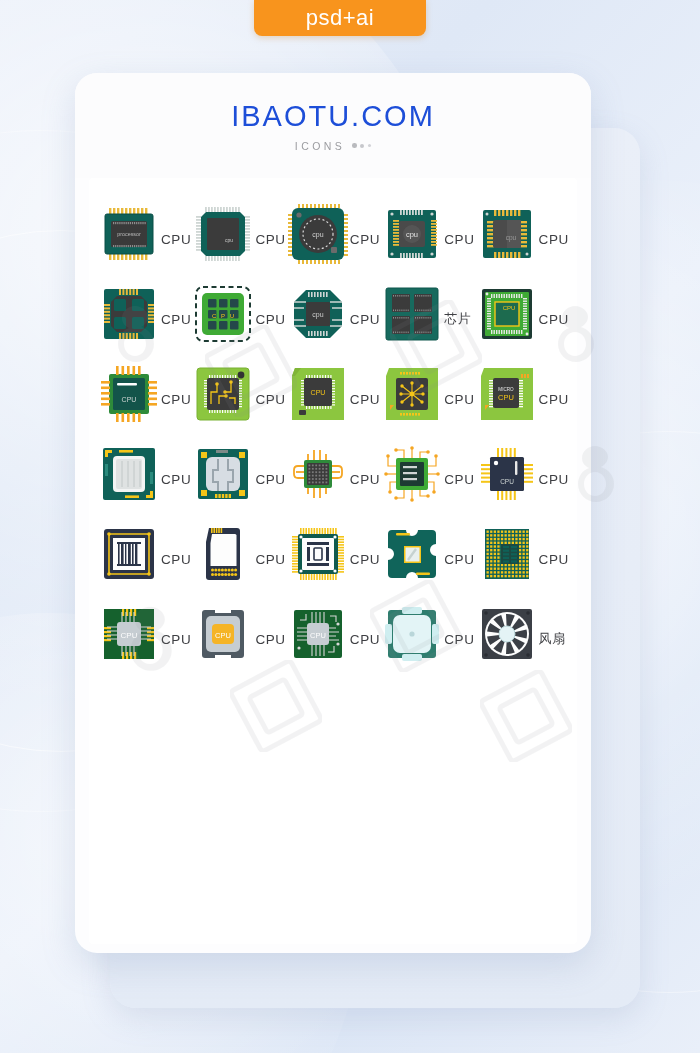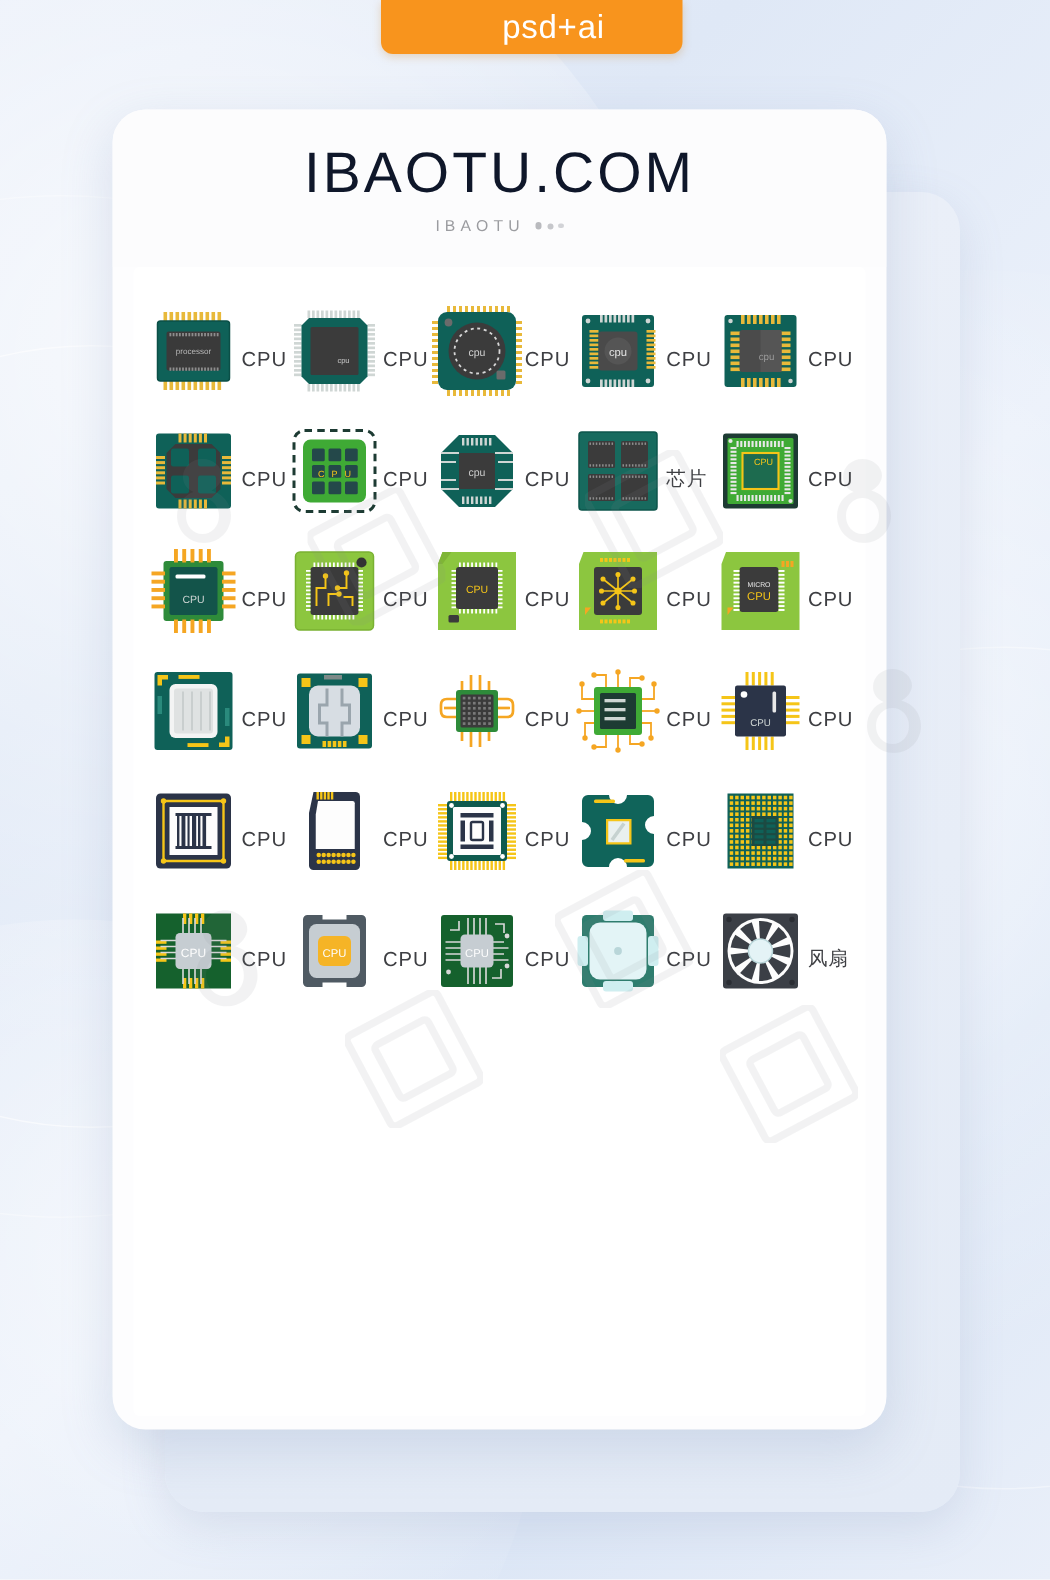--- a/index.html
+++ b/index.html
@@ -21,34 +21,34 @@
   .arc{position:absolute;border-radius:50%;border:1px solid rgba(255,255,255,.55);}
   .arc1{width:520px;height:520px;left:-200px;top:230px;}
   .arc2{width:680px;height:680px;left:-300px;top:130px;border-color:rgba(255,255,255,.35);}
   .arc3{width:560px;height:560px;right:-250px;bottom:60px;border-color:rgba(255,255,255,.4);}
 
   
   .badge{position:absolute;left:254px;top:0;width:172px;height:36px;
     background:#f8941d;border-radius:0 0 8px 8px;
     display:flex;align-items:center;justify-content:center;
     color:#fff;font-size:22px;letter-spacing:.5px;
-    box-shadow:0 2px 6px rgba(200,120,20,.25);padding-left:29px;}
+    box-shadow:0 2px 6px rgba(200,120,20,.25);}
 
   
   .card-shadow{position:absolute;left:110px;top:128px;width:530px;height:880px;
     background:linear-gradient(180deg,#eaeff8,#e4ebf6);border-radius:26px;
     box-shadow:0 10px 30px rgba(120,140,180,.18);}
   .card{position:absolute;left:75px;top:73px;width:516px;height:880px;
     background:#fdfdfe;border-radius:22px;
     box-shadow:0 12px 34px rgba(120,140,180,.22);overflow:hidden;}
 
   .header{height:105px;display:flex;flex-direction:column;
     align-items:center;justify-content:center;
     background:#fcfcfd;}
-  .brand{font-size:38px;letter-spacing:2px;color:#0f172a;font-weight:400;}
+  .brand{font-size:29px;letter-spacing:2px;color:#1d4ed8;font-weight:400;}
   .sub{margin-top:7px;display:flex;align-items:center;gap:7px;}
   .sub-text{font-size:10.5px;letter-spacing:3.4px;color:#9b9ca0;}
   .dots{display:flex;gap:3.5px;align-items:center;}
   .dots i{display:block;border-radius:50%;background:#b9babe;}
   .dots i:nth-child(1){width:4.5px;height:4.5px;}
   .dots i:nth-child(2){width:4px;height:4px;background:#c6c7cb;}
   .dots i:nth-child(3){width:3.5px;height:3.5px;background:#d2d3d7;}
 
   .panel{margin:0 14px;height:766px;background:#fff;border-radius:4px;}
 
@@ -80,21 +80,21 @@
   <span>psd+ai</span>
 </div>
 
 <div class="card-shadow"></div>
 
 <div class="card">
 
   <div class="header">
     <div class="brand">IBAOTU.COM</div>
     <div class="sub">
-      <span class="sub-text">IBAOTU</span>
+      <span class="sub-text">ICONS</span>
       <span class="dots">
           <i></i>
           <i></i>
           <i></i>
         </span>
     </div>
   </div>
 
   <div class="panel">
     <div class="grid" id="icon-grid">

